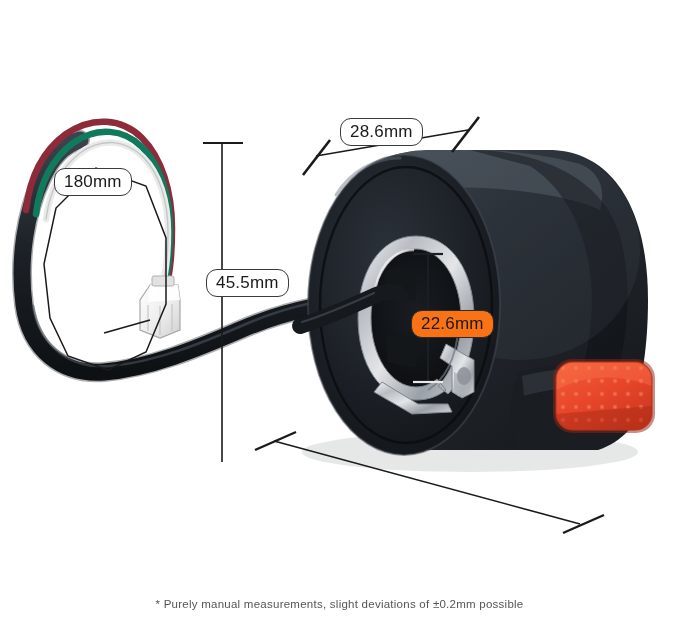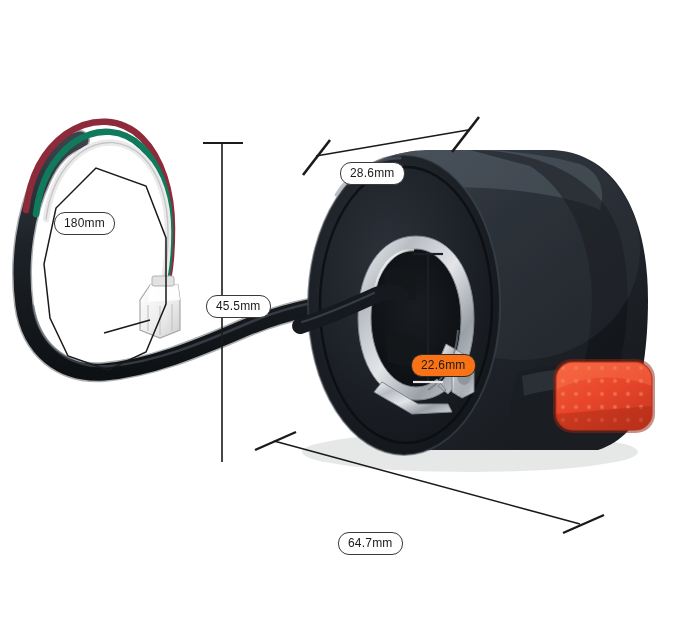--- a/index.html
+++ b/index.html
@@ -7,32 +7,31 @@
   #stage{position:relative;width:679px;height:623px;background:#ffffff;}
   #stage svg{position:absolute;left:0;top:0;}
 
   .dimlabel{
     position:absolute;
     background:#ffffff;
     border:1.3px solid #3a3a3a;
     border-radius:11px;
     color:#1a1a1a;
     font-family:"Liberation Sans",sans-serif;
-    font-size:12px;
+    font-size:17px;
     letter-spacing:.2px;
     line-height:1;
     padding:4px 9px 5px 9px;
     white-space:nowrap;
     z-index:40;
-    margin-top:44px;
   }
   .dimlabel.solidfill{border-color:#2b2b2b;background:#f97316;}
 
   #lbl-286{left:340px;top:118px;}
-  #lbl-455{left:206px;top:251px;}
+  #lbl-455{left:206px;top:269px;}
   #lbl-180{left:54px;top:168px;}
   #lbl-226{left:411px;top:310px;}
   #lbl-647{left:338px;top:488px;}
 
   #footnote{
     position:absolute;
     left:0;right:0;
     top:598px;
     text-align:center;
     color:#555;
@@ -239,16 +238,16 @@
         <line x1="104" y1="333" x2="150" y2="320" stroke-width="1.5"></line>
       </g>
 
     </g>
   </svg>
 
   <div class="dimlabel" id="lbl-286">28.6mm</div>
   <div class="dimlabel" id="lbl-455">45.5mm</div>
   <div class="dimlabel" id="lbl-180">180mm</div>
   <div class="dimlabel solidfill" id="lbl-226">22.6mm</div>
-  <div class="dimlabel" id="lbl-647">64.7mm</div>
-
+
+  <div id="footnote">* Purely manual measurements, slight deviations of ±0.2mm possible</div>
 
 </div>
 
 </body></html>

